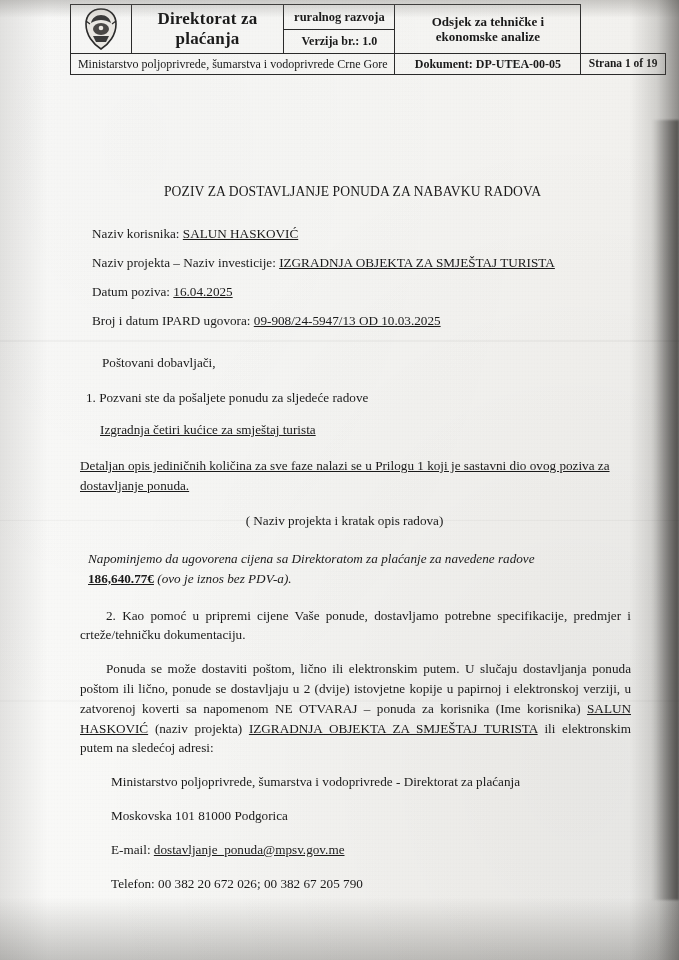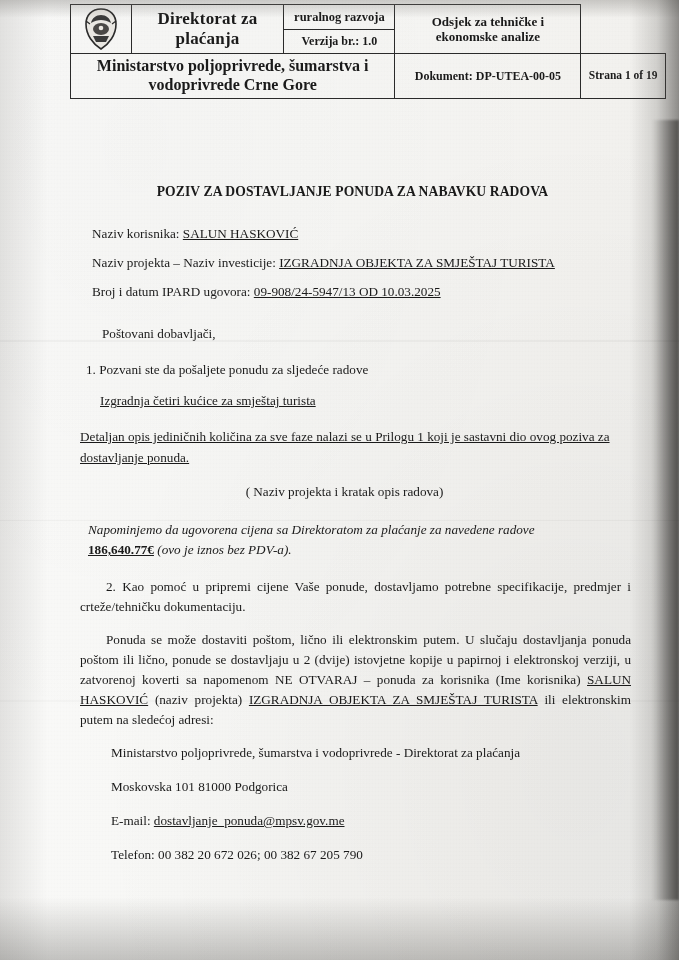--- a/index.html
+++ b/index.html
@@ -101,22 +101,22 @@
   .h-mid-bot {
     font-size: 12px;
     font-weight: bold;
   }
   .h-right {
     font-size: 13px;
     font-weight: bold;
     line-height: 1.25;
   }
   .h-ministry {
-    font-size: 16px;
-    font-weight: bold;
+    font-size: 12px;
+    font-weight: normal;
     line-height: 1.22;
   }
   .h-doc {
     font-size: 12px;
     font-weight: bold;
     line-height: 1.2;
   }
   .h-page {
     font-size: 11.5px;
     font-weight: bold;
@@ -136,21 +136,21 @@
   .body {
     position: absolute;
     left: 0;
     top: 150px;
     width: 679px;
     font-size: 13.2px;
     line-height: 1.5;
   }
   .doc-title {
     text-align: center;
-    font-weight: bold;
+    font-weight: normal;
     font-size: 13.6px;
     letter-spacing: .1px;
     margin: 32px 0 22px 0;
     padding-left: 26px;
   }
   .field-line {
     margin: 0 0 9px 0;
     padding-left: 92px;
   }
   .field-label { }
@@ -260,20 +260,24 @@
       <span class="field-label">Naziv korisnika:</span>
       <span class="val-caps">SALUN HASKOVIĆ</span>
     </div>
 
 
     <div class="field-line">
       <span class="field-label">Naziv projekta – Naziv investicije:</span>
       <span class="val-caps">IZGRADNJA OBJEKTA ZA SMJEŠTAJ TURISTA</span>
     </div>
 
+    <div class="field-line">
+      <span class="field-label">Datum poziva:</span>
+      <span class="val-caps">16.04.2025</span>
+    </div>
 
     <div class="field-line">
       <span class="field-label">Broj i datum IPARD ugovora:</span>
       <span class="val-caps">09-908/24-5947/13 OD 10.03.2025</span>
     </div>
 
     <div class="greet">Poštovani dobavljači,</div>
 
     <div class="item1">1.  Pozvani ste da pošaljete ponudu za sljedeće radove</div>
 

